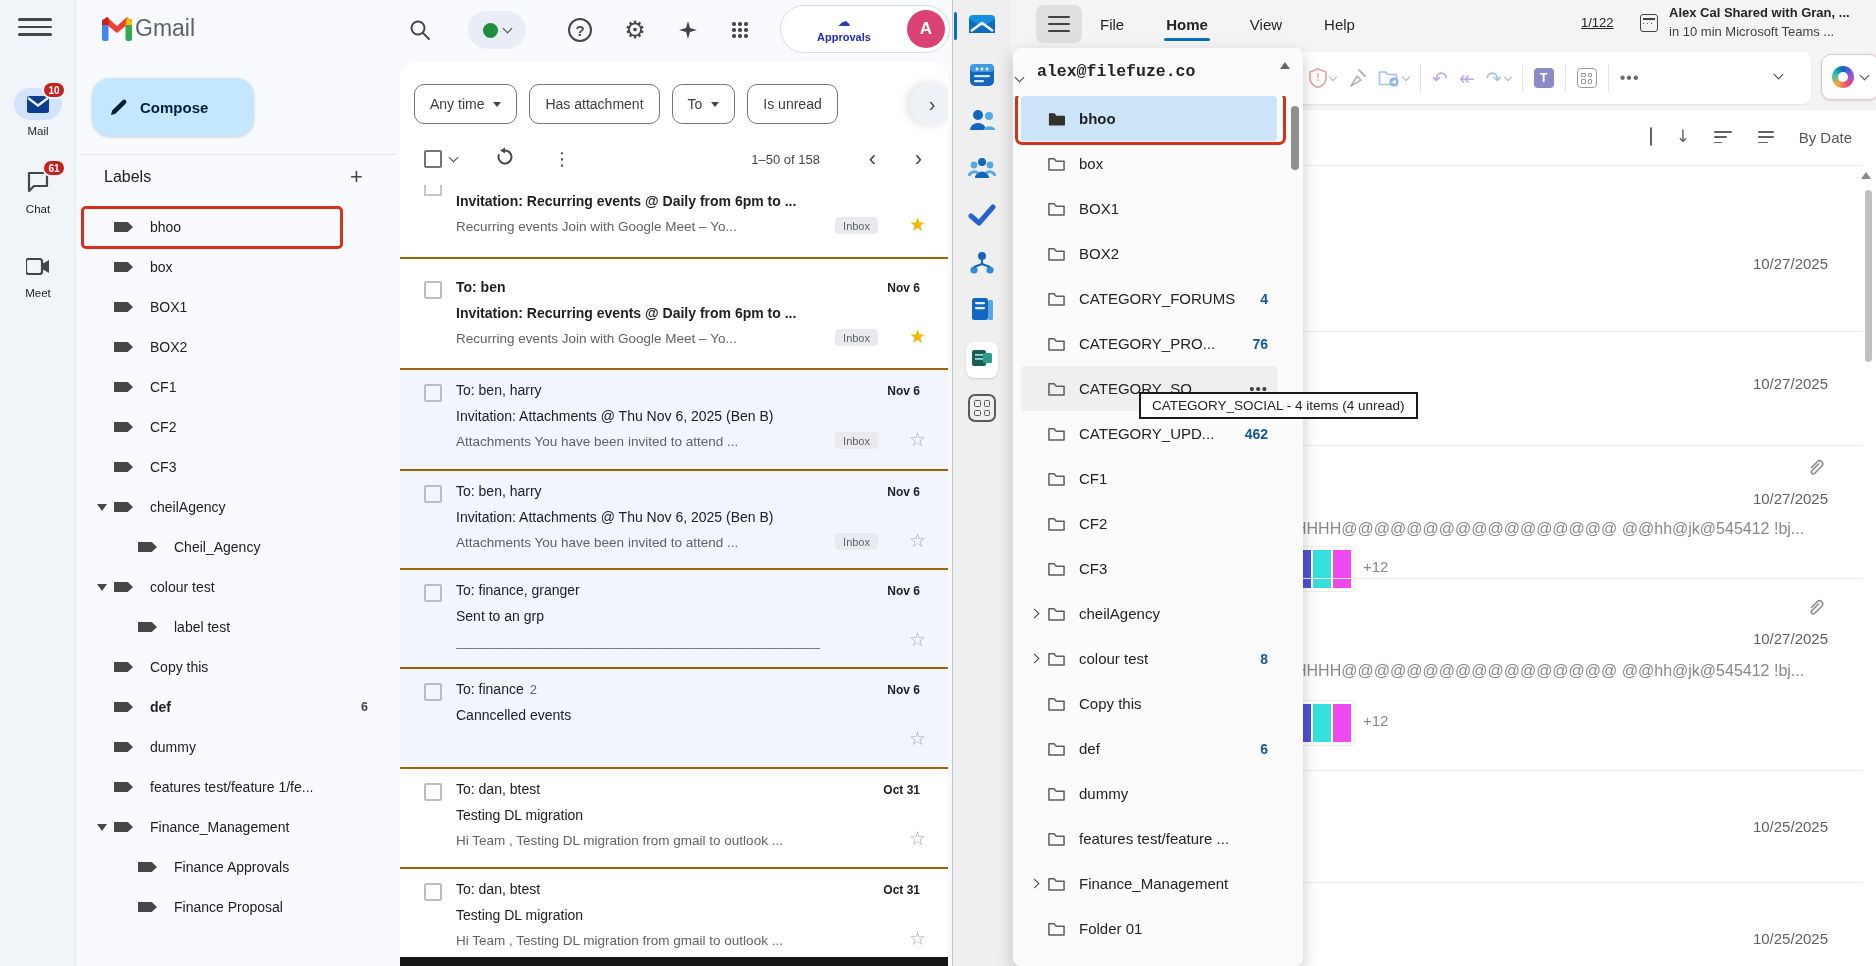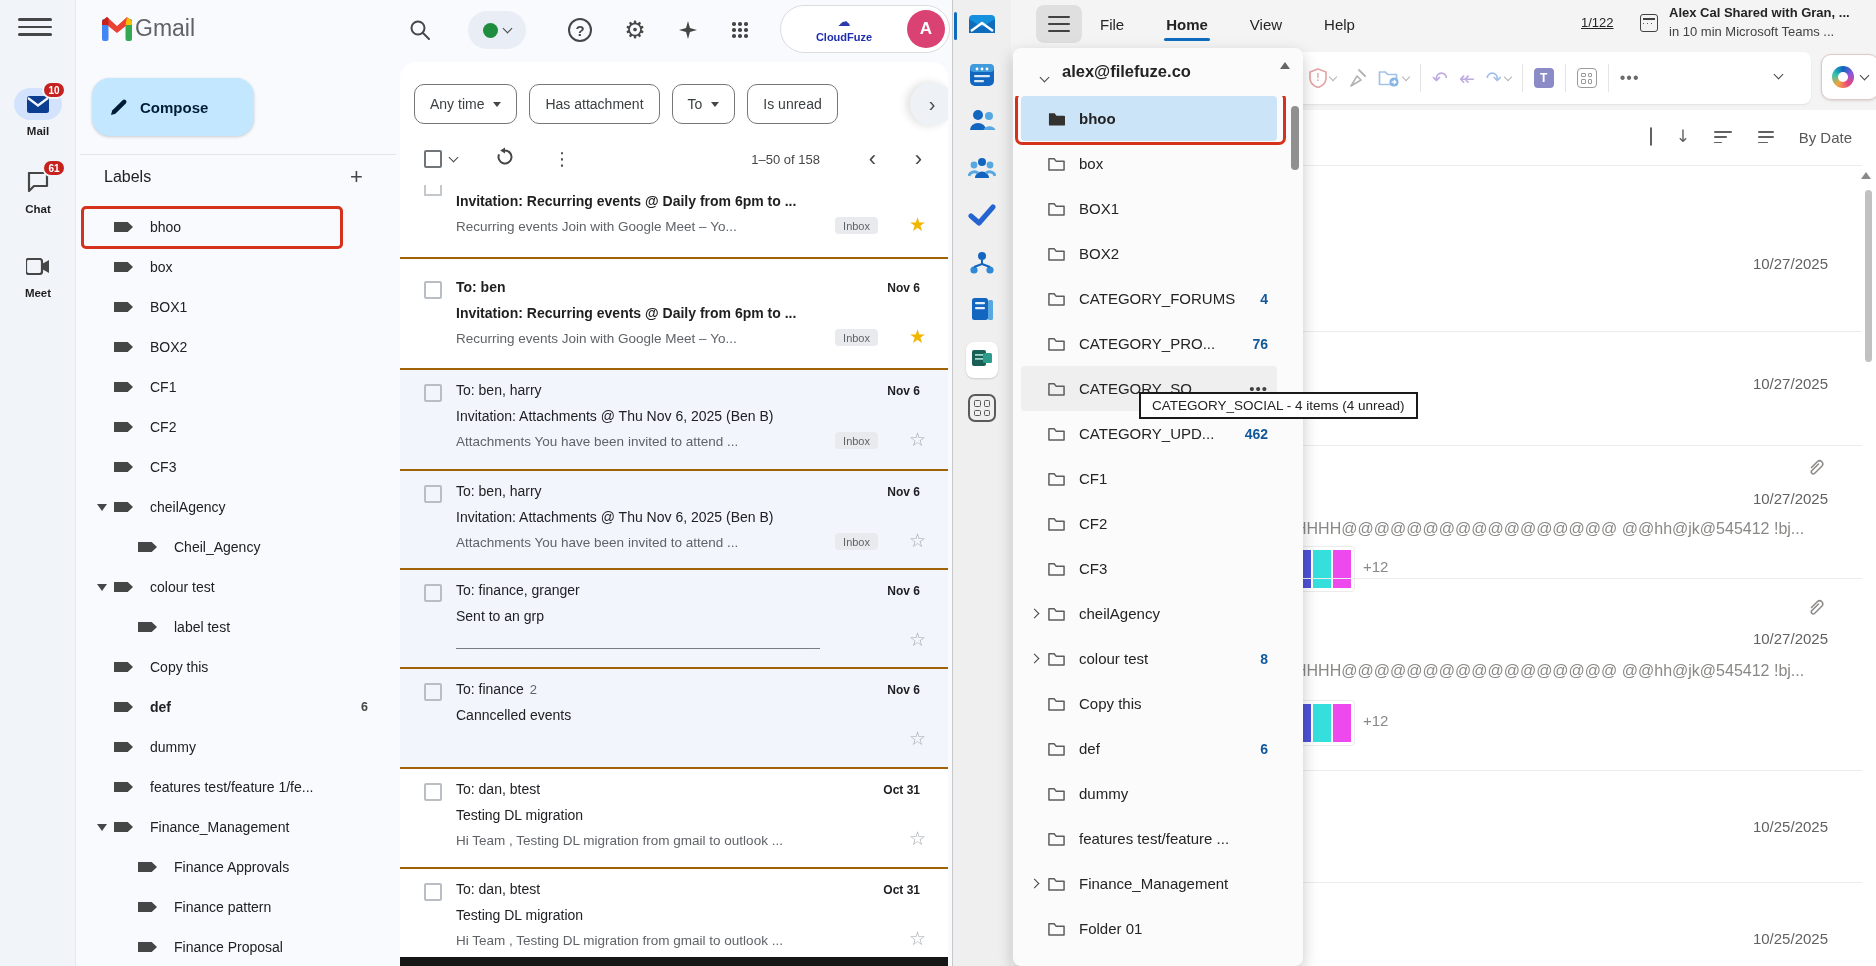--- a/index.html
+++ b/index.html
@@ -8,21 +8,21 @@
 
   
   .gmail { position:absolute; left:0; top:0; width:952px; height:966px; background:#f8fafd; overflow:hidden; }
 
   .g-rail { position:absolute; left:0; top:0; width:76px; height:100%; background:#f1f5fa; border-right:1px solid #e6e9ee; z-index:3;}
   .g-burger { position:absolute; left:18px; top:12px; width:34px; height:30px; display:flex; flex-direction:column; justify-content:center; gap:5px; cursor:pointer;}
   .g-burger span { display:block; height:2.5px; background:#444746; border-radius:2px;}
   .g-rail-item { position:absolute; left:0; width:76px; text-align:center; }
   .g-rail-pill { width:48px; height:32px; margin:0 auto; border-radius:16px; display:flex; align-items:center; justify-content:center; position:relative;}
   .g-rail-pill.active { background:#d3e3fd; }
-  .g-rail-label { font-size:11.5px; color:#1f1f1f; margin-top:5px; font-weight:700;}
+  .g-rail-label { font-size:11.5px; color:#1f1f1f; margin-top:5px; font-weight:400;}
   .g-badge { position:absolute; top:-7px; right:-4px; background:#c5221f; color:#fff; font-size:10px; font-weight:700; padding:1.5px 4.5px; border-radius:9px; border:2px solid #f1f5fa;}
 
   .g-header { position:absolute; left:76px; top:0; width:876px; height:62px; }
   .g-logo { position:absolute; left:26px; top:15px; display:flex; align-items:center; gap:3px; }
   .g-logo-text { font-size:23px; color:#5f6368; }
   .g-hicon { position:absolute; top:16px; width:28px; height:28px; display:flex; align-items:center; justify-content:center; color:#444746; cursor:pointer;}
   .g-presence { position:absolute; left:392px; top:11px; width:58px; height:38px; border-radius:19px; background:#e9eef6; display:flex; align-items:center; justify-content:center; gap:6px; cursor:pointer;}
   .g-presence .dot { width:15px; height:15px; border-radius:50%; background:#1e8e3e;}
   .chev-dn { width:7px; height:7px; border-right:1.8px solid #444746; border-bottom:1.8px solid #444746; transform:rotate(45deg); margin-top:-3px;}
   .g-gear { font-size:24px; }
@@ -131,21 +131,21 @@
   .o-date { position:absolute; right:48px; font-size:15px; color:#616161;}
   .o-subj { position:absolute; left:272px; right:44px; font-size:16px; color:#8a8886; white-space:nowrap; overflow:hidden;}
   .o-clip { position:absolute; right:52px; }
   .o-chips { position:absolute; left:266px; height:46px; background:#fff; border:1px solid #ececec; border-radius:4px; display:flex; gap:2px; padding:3px;}
   .o-chip { width:18px; height:100%; }
   .o-chipmore { position:absolute; left:340px; font-size:15px; color:#8a8886;}
   .o-scroll-up { position:absolute; right:5px; top:62px; width:0; height:0; border-left:5px solid transparent; border-right:5px solid transparent; border-bottom:7px solid #8a8a8a;}
   .o-scroll-thumb { position:absolute; right:4px; top:80px; width:7px; height:172px; background:#c1c1c1; border-radius:4px;}
 
   .o-folderpane { position:absolute; left:60px; top:48px; width:290px; bottom:0; background:#fbfbfb; border-radius:8px; box-shadow:0 6px 16px rgba(0,0,0,.22); z-index:5; overflow:hidden;}
-  .o-acct { position:absolute; left:28px; top:14px; display:flex; align-items:flex-end; gap:14px;}
+  .o-acct { position:absolute; left:3px; top:14px; display:flex; align-items:flex-end; gap:14px;font-family:Liberation Mono, monospace;}
   .o-acct-name { font-size:16.5px; font-weight:600; color:#242424;}
   .o-pane-up { position:absolute; right:13px; top:14px; width:0; height:0; border-left:5px solid transparent; border-right:5px solid transparent; border-bottom:7px solid #666;}
   .o-pane-thumb { position:absolute; right:4px; top:58px; width:8px; height:64px; background:#909090; border-radius:4px;}
   .o-folders { position:absolute; left:0; top:48px; right:0; bottom:0; overflow:hidden;}
   .o-frow { height:45px; margin:0 26px 0 8px; display:flex; align-items:center; position:relative; border-radius:4px; font-size:15px; color:#242424; cursor:pointer;}
   .o-frow .chevslot { width:26px; display:flex; justify-content:center;}
   .chev-r { width:7px; height:7px; border-right:1.6px solid #424242; border-bottom:1.6px solid #424242; transform:rotate(-45deg);}
   .o-frow .fic { margin-right:13px; display:flex; }
   .o-frow.selected { background:#cce4f8; font-weight:600;}
   .o-frow.hovered { background:#efefef; }
@@ -235,21 +235,21 @@
           <i></i>
           <i></i>
           <i></i>
           <i></i>
           <i></i>
         </div>
     </div>
     <div class="g-acct-pill">
       <span class="cf-logo">
         <span class="cf-cloud">☁</span>
-        <span class="cf-text">CloudFuze</span>
+        <span class="cf-text">Approvals</span>
       </span>
       <span class="g-avatar">A</span>
     </div>
   </div>
 
   <div class="g-sidebar">
     <div class="g-compose">
       <svg width="18" height="18" viewBox="0 0 18 18">
           <path d="M1 17 L2.2 12.6 L12.6 2.2 A1.8 1.8 0 0 1 15.8 5.4 L5.4 15.8 Z" fill="#001d35"></path>
         </svg>
@@ -343,25 +343,20 @@
           <span class="slot">
             <span class="tri-dn"></span>
           </span>
           <span class="g-tag"></span>
           <span>Finance_Management</span>
         </div>
         <div class="g-lrow child">
           <span class="slot"></span>
           <span class="g-tag"></span>
           <span>Finance Approvals</span>
-        </div>
-        <div class="g-lrow child">
-          <span class="slot"></span>
-          <span class="g-tag"></span>
-          <span>Finance pattern</span>
         </div>
         <div class="g-lrow child">
           <span class="slot"></span>
           <span class="g-tag"></span>
           <span>Finance Proposal</span>
         </div>
       </div>
   </div>
 
   <div class="g-card">

